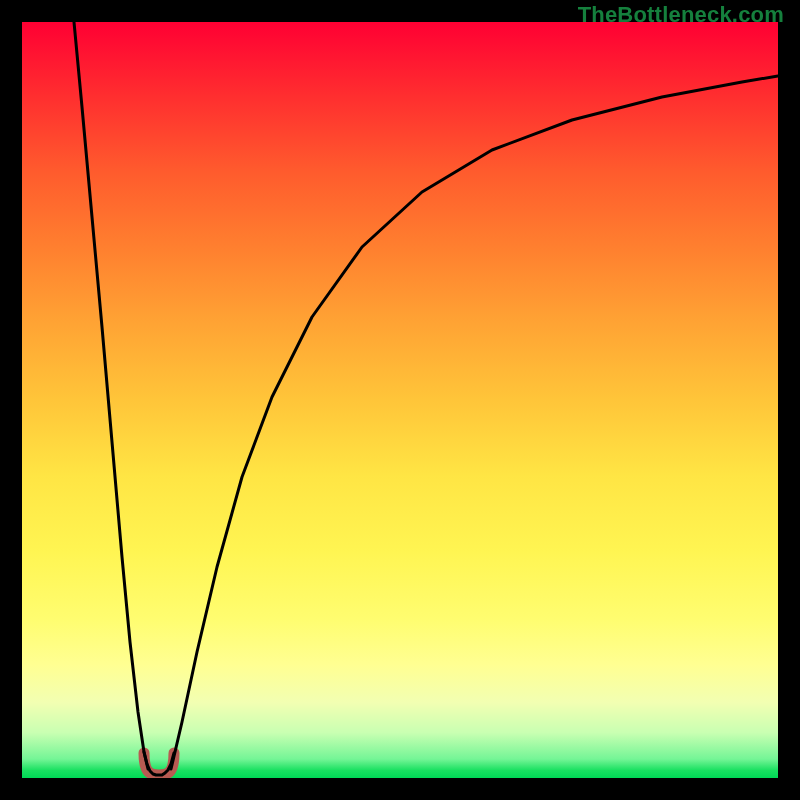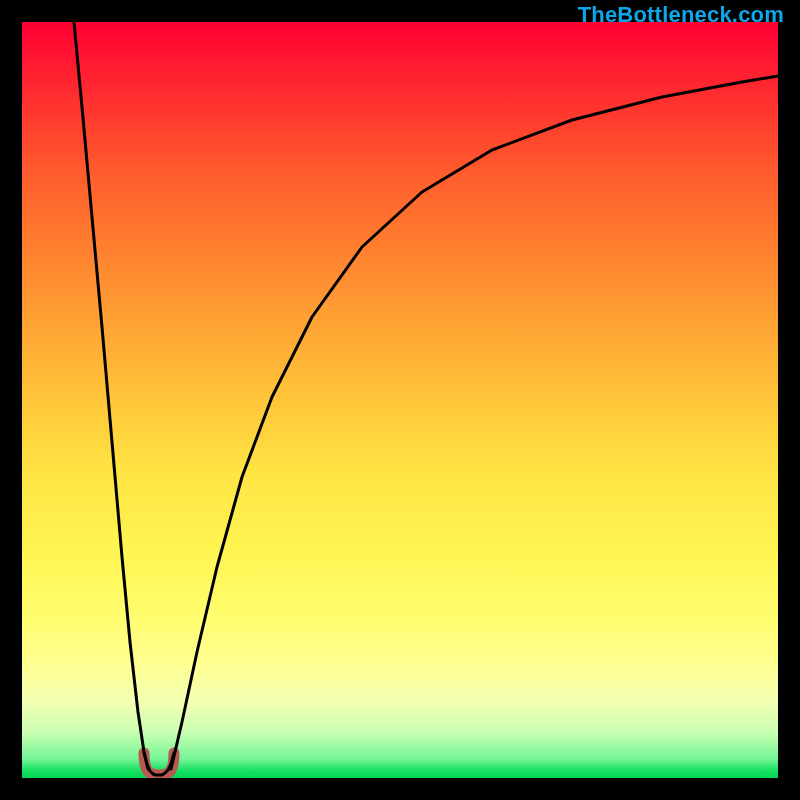--- a/index.html
+++ b/index.html
@@ -33,21 +33,21 @@
       #74f596 97.5%,
       #18e060 99%,
       #00d856 100%
     );
     overflow: hidden;
   }
   .watermark {
     position: absolute;
     top: 2px;
     right: 16px;
-    color: #0ea5e9;
+    color: #15803d;
     font: 600 22px Arial, Helvetica, sans-serif;
     letter-spacing: 0.2px;
     user-select: none;
   }
   svg {
     position: absolute;
     inset: 0;
   }
 </style>
 </head>

